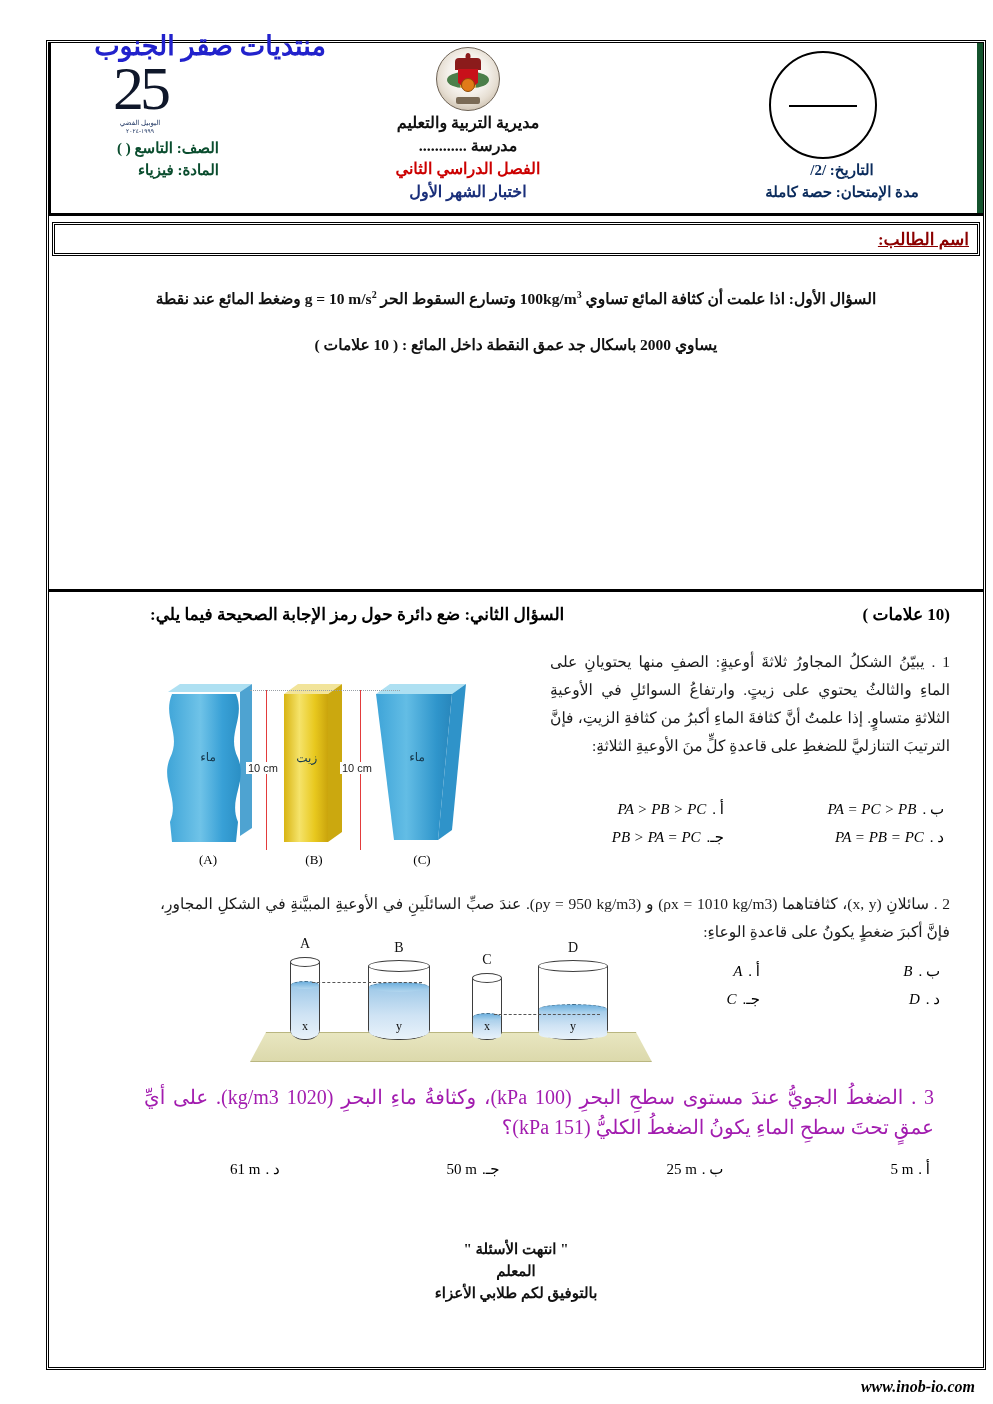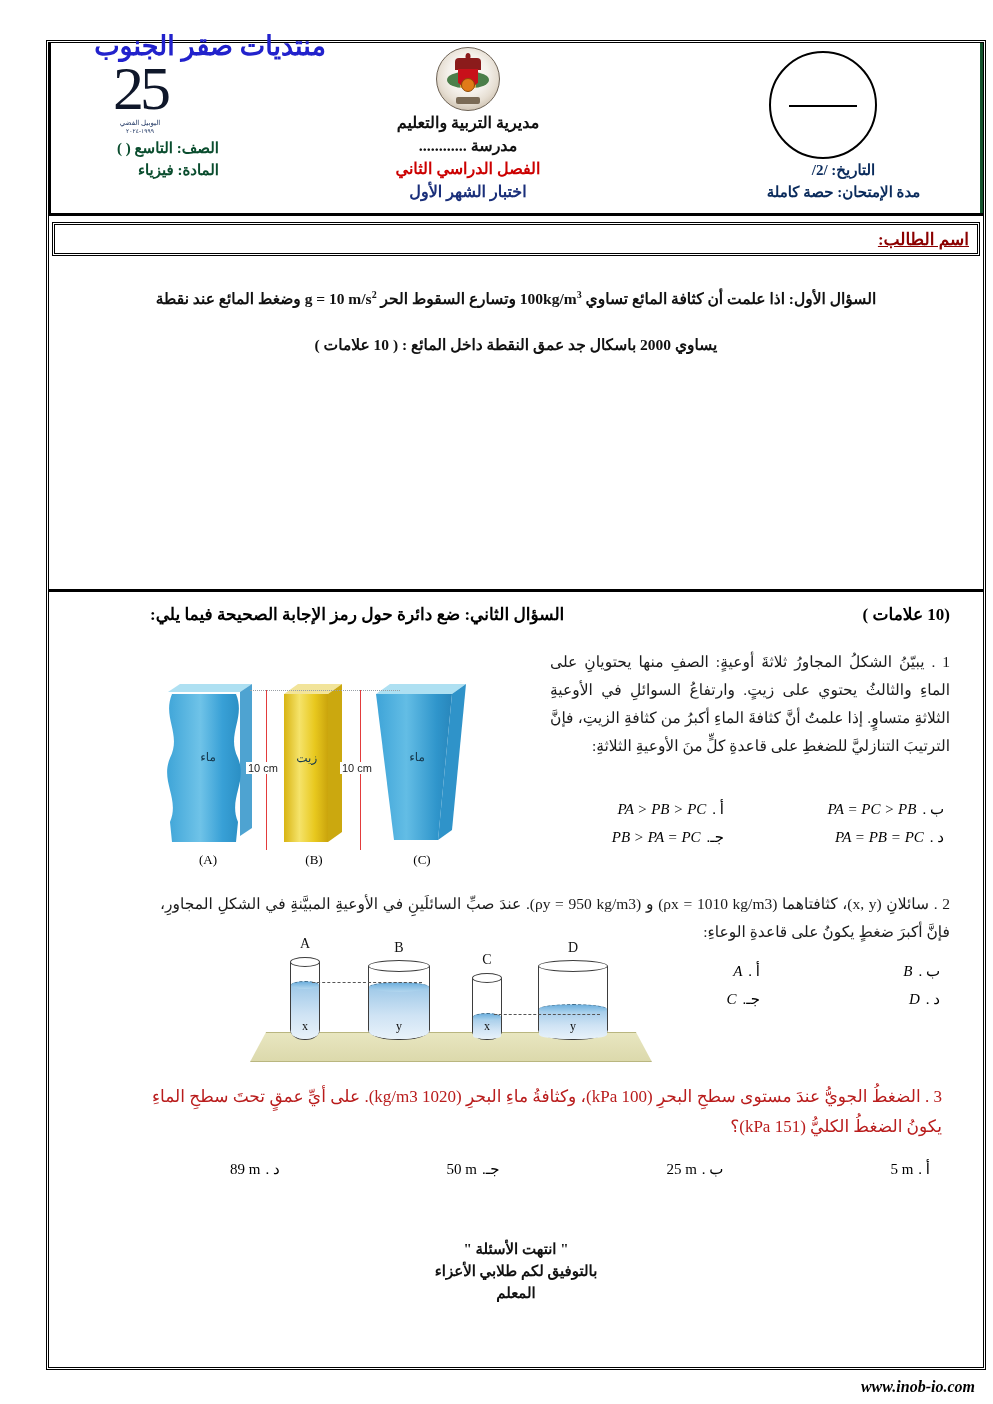--- a/index.html
+++ b/index.html
@@ -37,21 +37,21 @@
 
   
   .header{
     position:absolute;left:49px;top:43px;width:934px;height:173px;
     display:flex;flex-direction:row-reverse;box-sizing:border-box;
     border-bottom:3px solid #000;
   }
   .hdr-cell{position:relative;box-sizing:border-box;}
   .hdr-right{width:180px;border-left:2px solid #000;padding-top:6px;}
   .hdr-mid{flex:1;padding-top:4px;}
-  .hdr-left{width:276px;border-right:3px solid #14532d;}
+  .hdr-left{width:276px;border-right:6px solid #14532d;}
 
   
   .king-logo{
     width:100px;height:86px;margin:2px auto 0 auto;position:relative;
   }
   .king-logo .glyph{
     font-family:"Liberation Serif",serif;
     font-size:62px;color:#0f172a;font-weight:400;
     text-align:center;line-height:74px;direction:ltr;
     letter-spacing:-4px;
@@ -259,23 +259,23 @@
     position:absolute;left:50%;top:-26px;transform:translateX(-50%);
     font-family:"Liberation Serif",serif;font-size:14px;color:#111;direction:ltr;
   }
   .dashline{position:absolute;height:0;border-top:1.4px dashed #555;}
 
   
   .mcq3{
     position:absolute;left:150px;top:1082px;width:800px;height:120px;
   }
   .mcq3 .text{
-    position:absolute;right:8px;top:0;width:790px;
-    font-family:"Liberation Serif",serif;font-size:17px;line-height:30px;
-    text-align:justify;direction:rtl;color:#b91c1c;
+    position:absolute;right:16px;top:0;width:790px;
+    font-family:"Liberation Serif",serif;font-size:20px;line-height:30px;
+    text-align:justify;direction:rtl;color:#a21caf;
   }
   .mcq3 .opts{
     position:absolute;right:20px;top:78px;width:700px;
     display:flex;flex-direction:row;justify-content:space-between;direction:rtl;
   }
   .opt3{font-family:"Liberation Serif",serif;font-size:15px;display:flex;gap:5px;align-items:baseline;}
   .opt3 .val{direction:ltr;}
 
   
   .closing{
@@ -525,25 +525,25 @@
       <div class="opt3">
         <span class="letter">ب .</span>
         <span class="val">25 m</span>
       </div>
       <div class="opt3">
         <span class="letter">جـ.</span>
         <span class="val">50 m</span>
       </div>
       <div class="opt3">
         <span class="letter">د .</span>
-        <span class="val">89 m</span>
+        <span class="val">61 m</span>
       </div>
     </div>
   </div>
 
   <div class="closing">
     <div>" انتهت الأسئلة "</div>
+    <div>المعلم</div>
     <div>بالتوفيق لكم طلابي الأعزاء</div>
-    <div>المعلم</div>
   </div>
 
   <div class="footer-url">www.inob-io.com</div>
 </div>
 
 </body></html>

